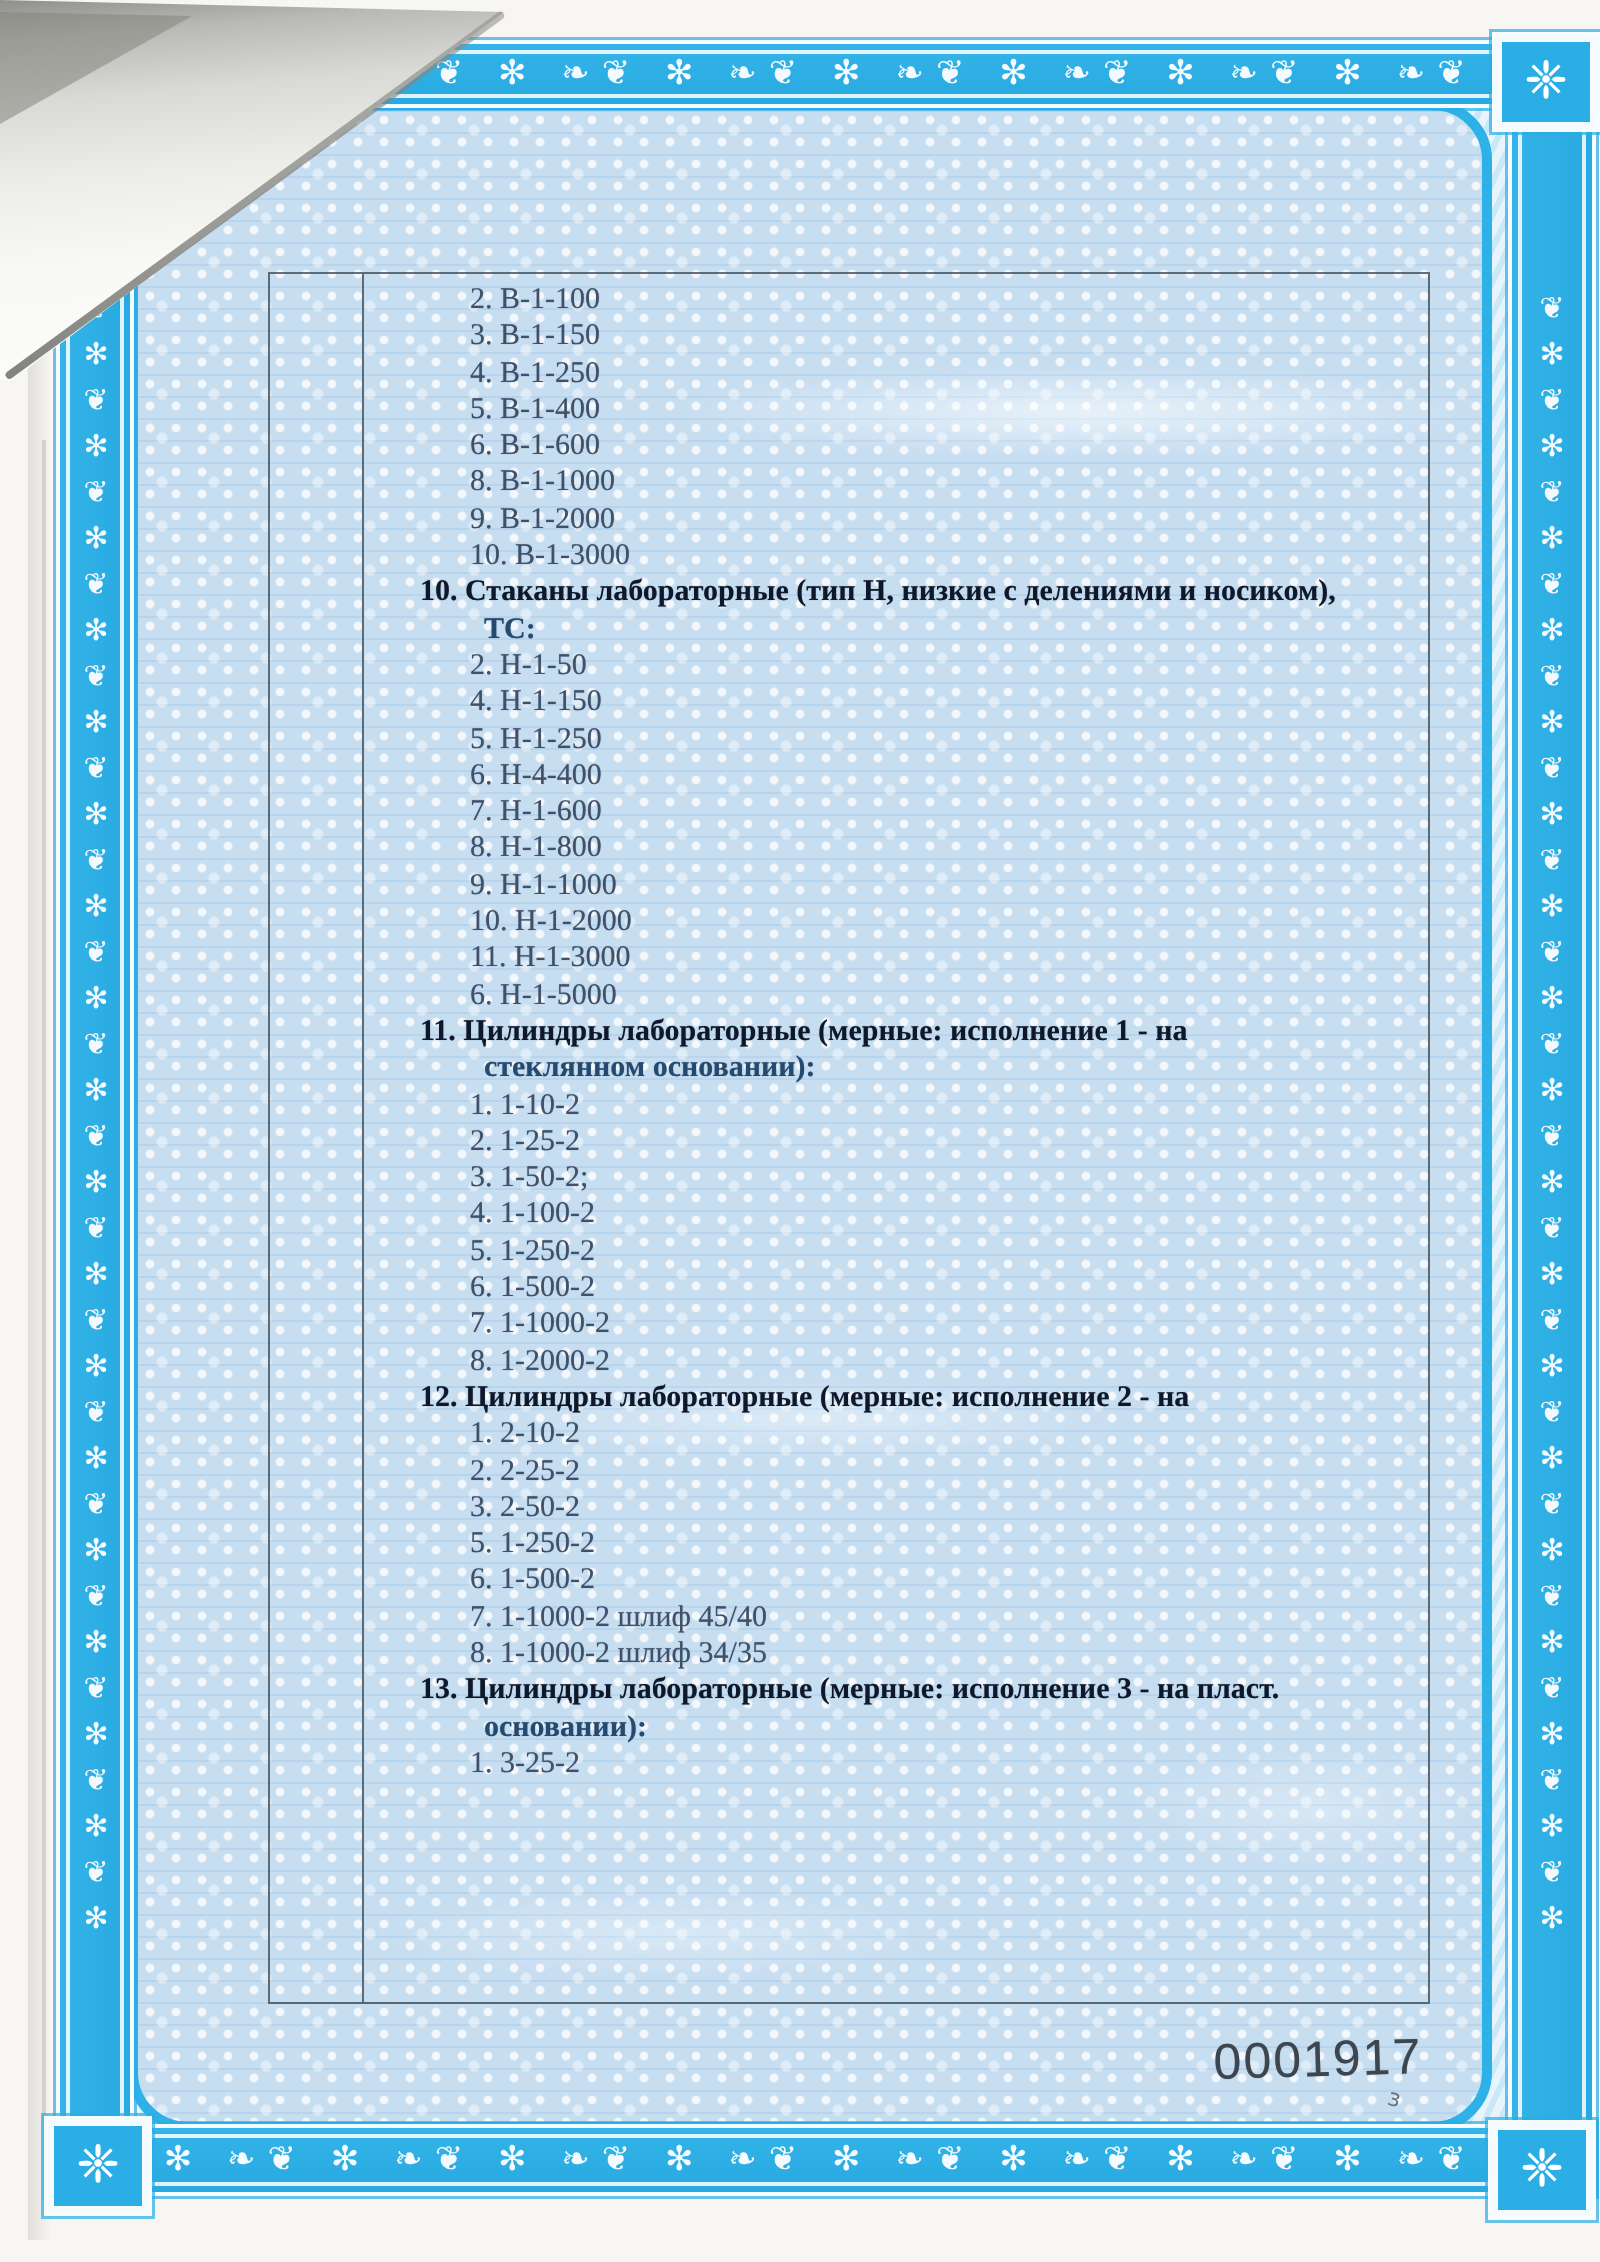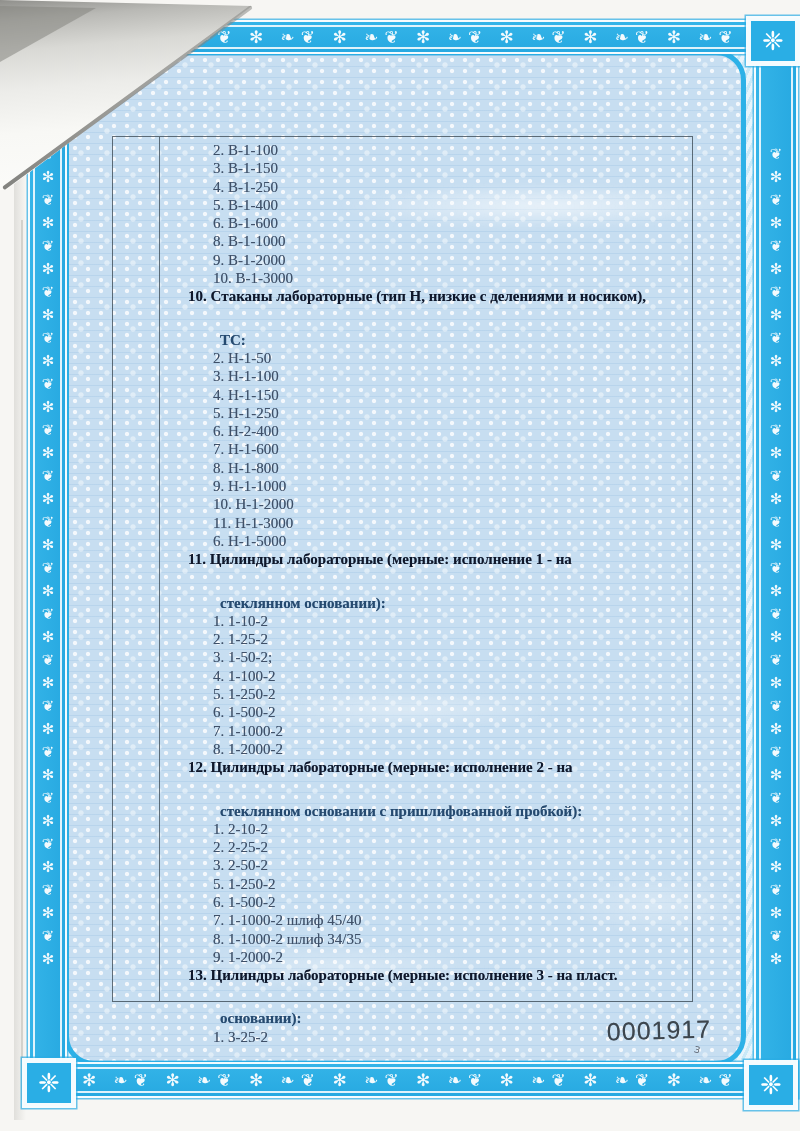--- a/index.html
+++ b/index.html
@@ -62,29 +62,29 @@
   .smudge{position:absolute;z-index:3;filter:blur(3px);border-radius:50%;}
   .s1{left:330px;top:183px;width:420px;height:46px;
       background:radial-gradient(ellipse at center,rgba(255,255,255,.6),rgba(255,255,255,0) 70%);}
   .s2{left:240px;top:688px;width:330px;height:42px;
       background:radial-gradient(ellipse at center,rgba(255,255,255,.38),rgba(255,255,255,0) 70%);}
   .s3{left:180px;top:944px;width:310px;height:46px;
       background:radial-gradient(ellipse at center,rgba(255,255,255,.32),rgba(255,255,255,0) 70%);}
   .s4{left:560px;top:872px;width:190px;height:64px;
       background:radial-gradient(ellipse at center,rgba(255,255,255,.3),rgba(255,255,255,0) 70%);}
   
-  .tablebox{position:absolute;left:112px;top:136px;width:581px;height:866px;z-index:4;
+  .tablebox{position:absolute;left:134px;top:136px;width:581px;height:866px;z-index:4;
     border:1px solid rgba(62,76,88,.8);box-sizing:border-box;}
   .col-divider{position:absolute;left:46px;top:0;bottom:0;width:1px;background:rgba(62,76,88,.8);}
   .lines{position:absolute;left:0;top:4px;right:0;padding-left:100px;}
   .line{height:18.3px;line-height:18.3px;font-size:15px;white-space:nowrap;
     text-shadow:0 0 .5px rgba(60,85,115,.55);}
   .item{color:#3f5068;}
   .head{font-weight:700;color:#0f172a;margin-left:-25px;}
-  .head2{font-weight:700;color:#254a70;margin-left:7px;margin-top:25px;}
+  .head2{font-weight:700;color:#254a70;margin-left:7px;}
   
   .serial{position:absolute;left:594px;top:1016px;width:130px;z-index:4;text-align:center;
     font-family:"Liberation Sans",sans-serif;font-size:25px;letter-spacing:1px;color:#3d464e;
     transform:rotate(-1.6deg);text-shadow:0 0 .5px rgba(60,70,80,.5);}
   .squiggle{position:absolute;left:694px;top:1042px;z-index:4;font-size:12px;color:#6b7683;
     transform:rotate(14deg);font-family:"DejaVu Sans",sans-serif;}
 </style>
 </head>
 <body>
 
@@ -126,50 +126,47 @@
         <div class="line item">3. В-1-150</div>
         <div class="line item">4. В-1-250</div>
         <div class="line item">5. В-1-400</div>
         <div class="line item">6. В-1-600</div>
         <div class="line item">8. В-1-1000</div>
         <div class="line item">9. В-1-2000</div>
         <div class="line item">10. В-1-3000</div>
         <div class="line head">10. Стаканы лабораторные (тип Н, низкие с делениями и носиком),</div>
         <div class="line head2">ТС:</div>
         <div class="line item">2. Н-1-50</div>
-        <div class="line item">3. Н-1-100</div>
         <div class="line item">4. Н-1-150</div>
         <div class="line item">5. Н-1-250</div>
-        <div class="line item">6. Н-2-400</div>
+        <div class="line item">6. Н-4-400</div>
         <div class="line item">7. Н-1-600</div>
         <div class="line item">8. Н-1-800</div>
         <div class="line item">9. Н-1-1000</div>
         <div class="line item">10. Н-1-2000</div>
         <div class="line item">11. Н-1-3000</div>
         <div class="line item">6. Н-1-5000</div>
         <div class="line head">11. Цилиндры лабораторные (мерные: исполнение 1 - на</div>
         <div class="line head2">стеклянном основании):</div>
         <div class="line item">1. 1-10-2</div>
         <div class="line item">2. 1-25-2</div>
         <div class="line item">3. 1-50-2;</div>
         <div class="line item">4. 1-100-2</div>
         <div class="line item">5. 1-250-2</div>
         <div class="line item">6. 1-500-2</div>
         <div class="line item">7. 1-1000-2</div>
         <div class="line item">8. 1-2000-2</div>
         <div class="line head">12. Цилиндры лабораторные (мерные: исполнение 2 - на</div>
-        <div class="line head2">стеклянном основании с пришлифованной пробкой):</div>
         <div class="line item">1. 2-10-2</div>
         <div class="line item">2. 2-25-2</div>
         <div class="line item">3. 2-50-2</div>
         <div class="line item">5. 1-250-2</div>
         <div class="line item">6. 1-500-2</div>
         <div class="line item">7. 1-1000-2 шлиф 45/40</div>
         <div class="line item">8. 1-1000-2 шлиф 34/35</div>
-        <div class="line item">9. 1-2000-2</div>
         <div class="line head">13. Цилиндры лабораторные (мерные: исполнение 3 - на пласт.</div>
         <div class="line head2">основании):</div>
         <div class="line item">1. 3-25-2</div>
       </div>
   </div>
 
   <div class="serial">0001917</div>
   <div class="squiggle">ɜ</div>
 
   <div class="fold"></div>

